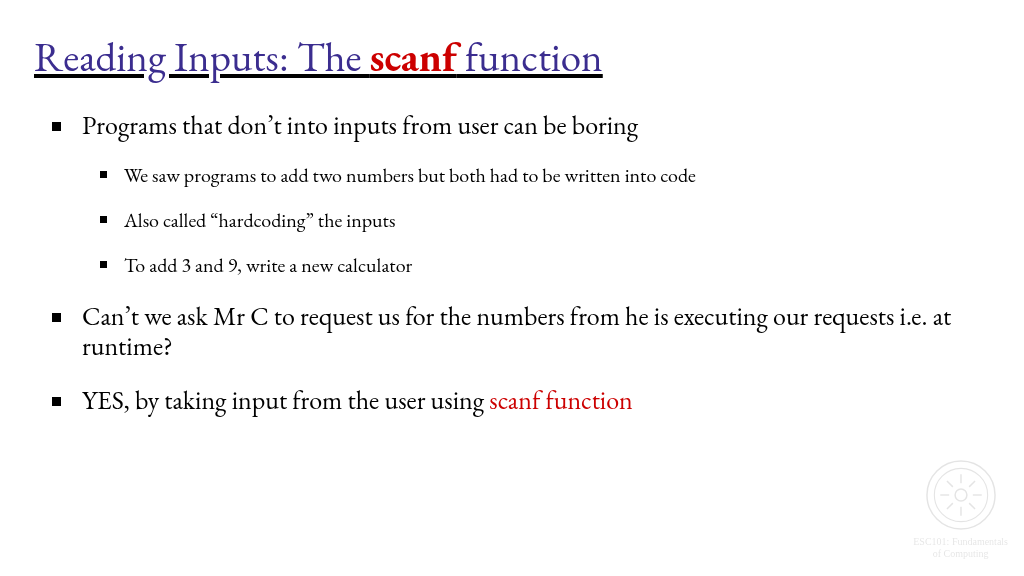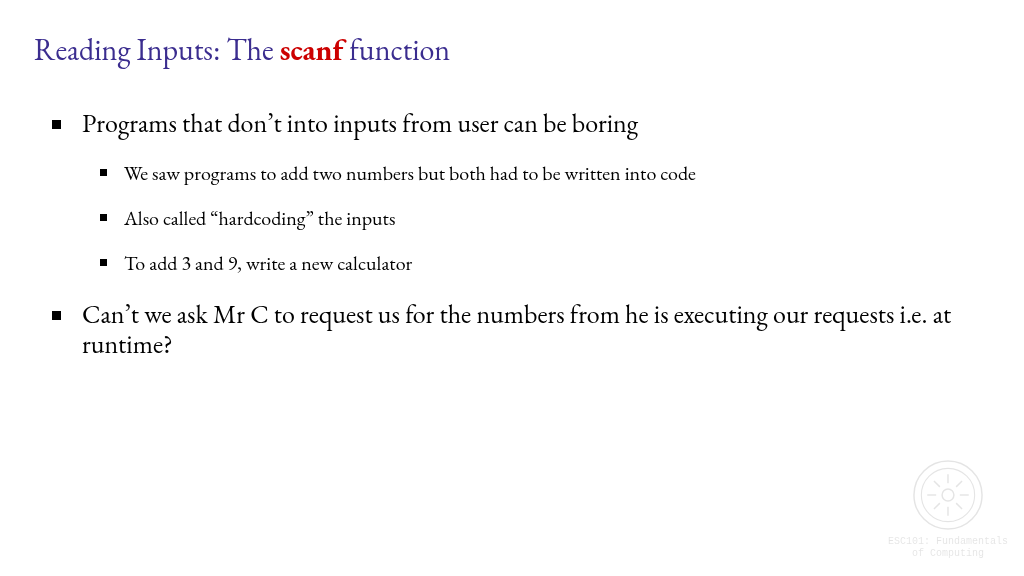--- a/index.html
+++ b/index.html
@@ -9,24 +9,25 @@
     background: #ffffff;
     font-family: Garamond, "EB Garamond", Georgia, "Times New Roman", serif;
     color: #000;
     position: relative;
     overflow: hidden;
   }
   .slide {
     padding: 30px 40px 20px 40px;
   }
   .title {
-    font-size: 30px;
+    font-size: 41px;
     font-weight: 400;
-    margin-bottom: 40px;
+    margin-bottom: 28px;
     margin-left: -6px;
+    text-decoration: underline;
   }
   .title .t-a { color: #3b2d8f; }
   .title .t-b { color: #cc0000; font-weight: 700; }
   .title .t-c { color: #3b2d8f; }
   ul.outer {
     list-style: none;
     padding-left: 0;
   }
   ul.outer > li {
     position: relative;
@@ -77,21 +78,21 @@
     opacity: 0.10;
     pointer-events: none;
   }
   .watermark .seal {
     width: 74px;
     height: 74px;
     margin: 0 auto 4px auto;
   }
   .watermark .seal svg { width: 100%; height: 100%; }
   .watermark .label {
-    font-family: Liberation Mono, monospace;
+    font-family: Liberation Serif, serif;
     font-size: 10px;
     line-height: 1.2;
     color: #000;
     white-space: pre;
   }
 </style>
 </head>
 <body>
 
 <div class="slide">
@@ -108,20 +109,23 @@
         <li><span>We saw programs to add two numbers but both had to be written into code</span></li>
         <li><span>Also called “hardcoding” the inputs</span></li>
         <li><span>To add 3 and 9, write a new calculator</span></li>
       </ul>
     </li>
 
     <li class="runtime-line">
       <span>Can’t we ask Mr C to request us for the numbers from he is executing our requests i.e. at </span><span class="italic">runtime</span><span>?</span>
     </li>
 
+    <li>
+      <span>YES, by taking input from the user using </span><span class="scanf-red">scanf  function</span>
+    </li>
 
   </ul>
 
 </div>
 
 <div class="watermark">
   <div class="seal">
     <svg viewBox="0 0 100 100">
       <circle cx="50" cy="50" r="46" fill="none" stroke="#000" stroke-width="2"></circle>
       <circle cx="50" cy="50" r="36" fill="none" stroke="#000" stroke-width="1.5"></circle>

